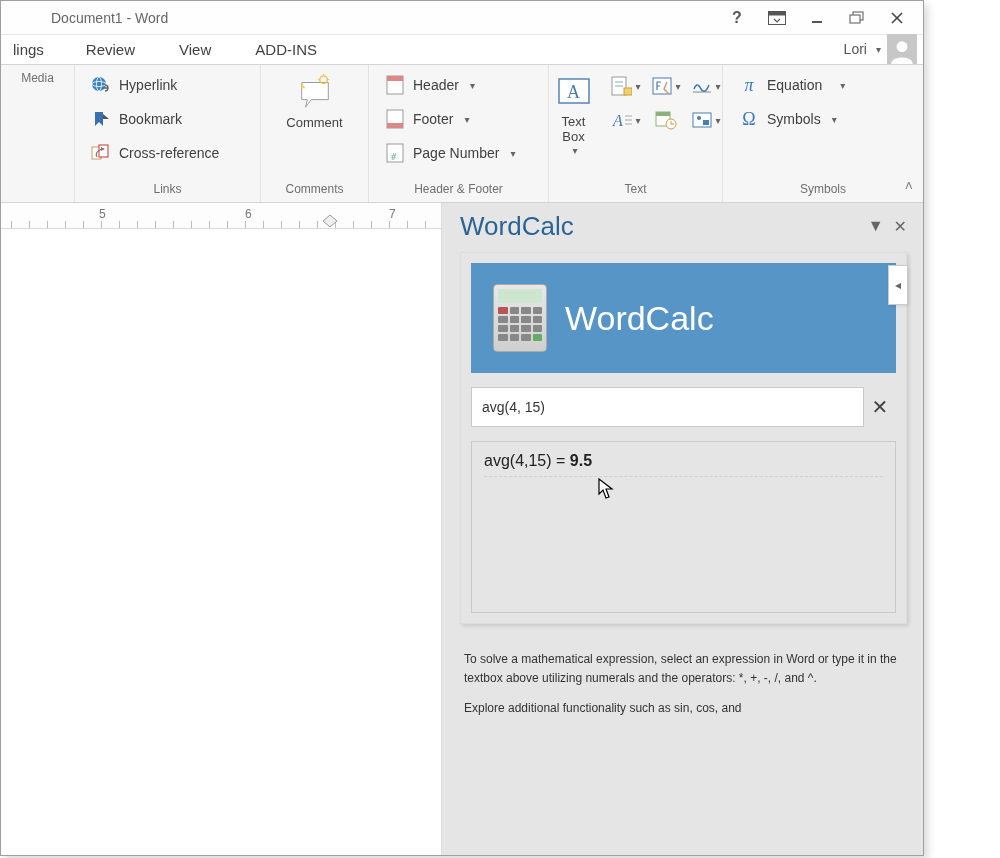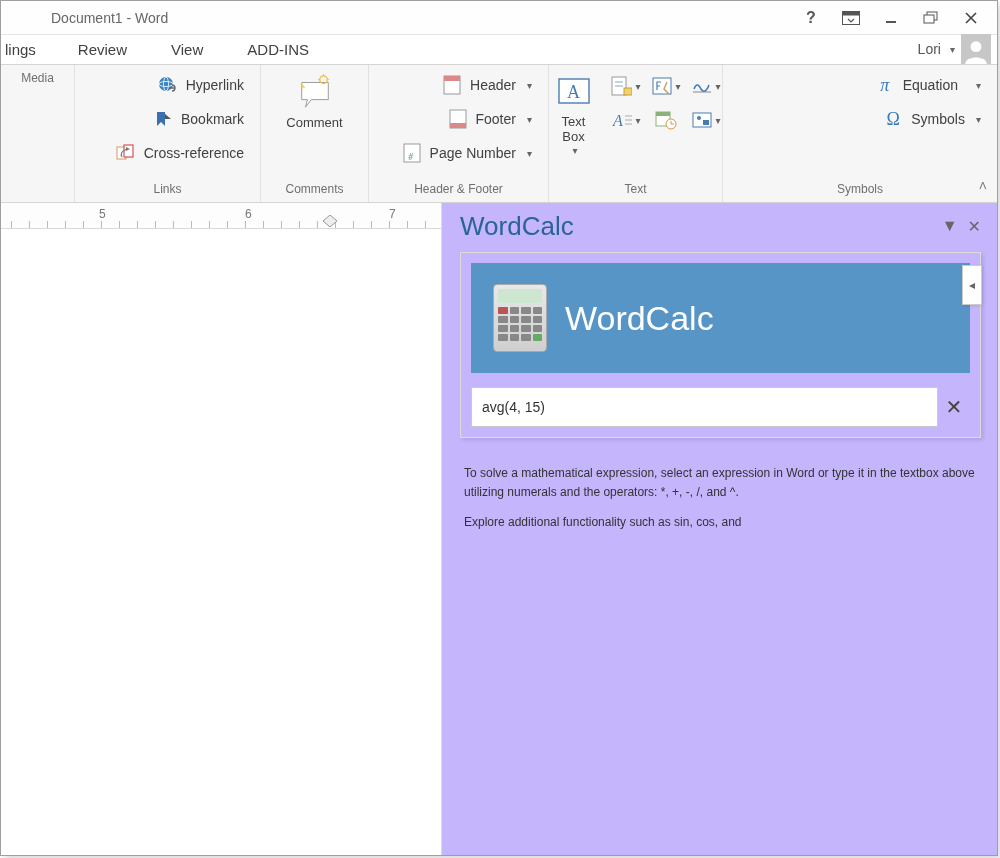--- a/index.html
+++ b/index.html
@@ -8,21 +8,21 @@
     font-size: 13px;
     background: #fff;
     width: 1000px;
     height: 858px;
     overflow: hidden;
     position: relative;
     color: #333;
   }
   .app-window {
     border: 1px solid #9f9f9f;
-    width: 998px;
+    width: 924px;
     height: 856px;
     position: relative;
     box-shadow: 4px 4px 8px rgba(0,0,0,0.15);
   }
   
   .titlebar {
     height: 34px;
     background: #fefeff;
     display: flex;
     align-items: center;
@@ -47,21 +47,21 @@
     border-bottom: 1px solid #d4d4d4;
     background:#fff;
   }
   .ribbon-tabs .tab {
     padding: 6px 22px;
     font-size: 15px;
     color:#414141;
     cursor:pointer;
     text-transform: none;
   }
-  .ribbon-tabs .tab.cut { padding-left:4px; padding-right:20px;}
+  .ribbon-tabs .tab.cut { padding-left:12px; padding-right:20px;}
   .ribbon-tabs .spacer { flex:1; }
   .ribbon-tabs .user { display:flex; align-items:center; gap:6px; padding-right:6px; color:#555; font-size:14px;}
   .ribbon-tabs .avatar {
     width:30px; height:30px; background:#c7c7c7; display:flex; align-items:flex-end; justify-content:center;
   }
   .ribbon-tabs .avatar svg { width:26px; height:26px; }
   
   .ribbon {
     height: 138px;
     background:#f6f6f6;
@@ -83,21 +83,21 @@
     padding-bottom:4px;
     text-align:center;
     width:100%;
   }
   .group .group-body { display:flex; gap:12px; height:100px; align-items:flex-start; }
   .big-btn {
     display:flex; flex-direction:column; align-items:center; justify-content:flex-start;
     width:62px; cursor:pointer; color:#414141; font-size:13px; gap:4px; padding-top:2px;
   }
   .big-btn .icon-box { width:38px; height:38px; display:flex; align-items:center; justify-content:center; }
-  .stack-btns { display:flex; flex-direction:column; gap:6px; justify-content:flex-start;align-items:flex-end; }
+  .stack-btns { display:flex; flex-direction:column; gap:6px; justify-content:flex-start; }
   .small-btn {
     display:flex; align-items:center; gap:8px; cursor:pointer; color:#414141; font-size:14px;
     padding: 2px 4px; height:28px;
   }
   .small-btn .icon-box { width:20px; height:20px; display:flex; align-items:center; justify-content:center; }
   .caret { font-size:10px; color:#666; margin-left:3px;}
   .grid-btns {
     display:grid; grid-template-columns: repeat(3, 32px); grid-auto-rows: 30px; gap:4px 8px; align-items:center; justify-items:center;
   }
   .grid-btns .cell { cursor:pointer; display:flex; align-items:center; justify-content:center; width:30px; height:26px; }
@@ -117,21 +117,21 @@
     width: 440px;
     color:#777;
     font-size:12px;
   }
   .ruler .num { position:absolute; top:4px; }
   .ruler .marker { position:absolute; top:12px; }
   
   .main-area { display:flex; height: calc(100% - 34px - 30px - 138px); }
   .doc-pane { flex:0 0 440px; background:#fff; border-right:1px solid #dcdcdc;}
   .task-pane {
-    flex:1; background:#c4b5fd; padding: 8px 16px 8px 18px; position:relative; overflow:hidden;
+    flex:1; background:#e5e5e5; padding: 8px 16px 8px 18px; position:relative; overflow:hidden;
   }
   .tp-header { display:flex; align-items:center; justify-content:space-between; margin-bottom:10px;}
   .tp-title { color:#2a6496; font-size:26px; font-weight:400;}
   .tp-controls { display:flex; gap:10px; color:#666; font-size:16px;}
   .tp-controls .c { cursor:pointer; }
   .pane-card {
     border:1px solid #dcdcdc; padding:10px; box-shadow: 2px 2px 4px rgba(0,0,0,0.12);
     position:relative;
   }
   .right-tab {
@@ -466,20 +466,27 @@
             </div>
           </div>
           <span>WordCalc</span>
         </div>
 
         <div class="expr-row">
           <input class="expr-input" type="text" value="avg(4, 15)" style="">
           <div class="expr-clear">✕</div>
         </div>
 
+        <div class="result-box">
+          <span>avg(4,15) = </span><b>9.5</b>
+          <div class="dash"></div>
+          <svg class="cursor-arrow" viewBox="0 0 18 22">
+            <path d="M1 1 L1 16 L5 12 L8 20 L11 19 L8 11 L14 11 Z" fill="#fff" stroke="#000" stroke-width="1.2"></path>
+          </svg>
+        </div>
       </div>
 
       <div class="help-text">
         <p>To solve a mathematical expression, select an expression in Word or type it in the textbox above utilizing numerals and the operators: *, +, -, /, and ^.</p>
         <p style="margin-top:12px">Explore additional functionality such as sin, cos, and</p>
       </div>
 
     </div>
   </div>
 

